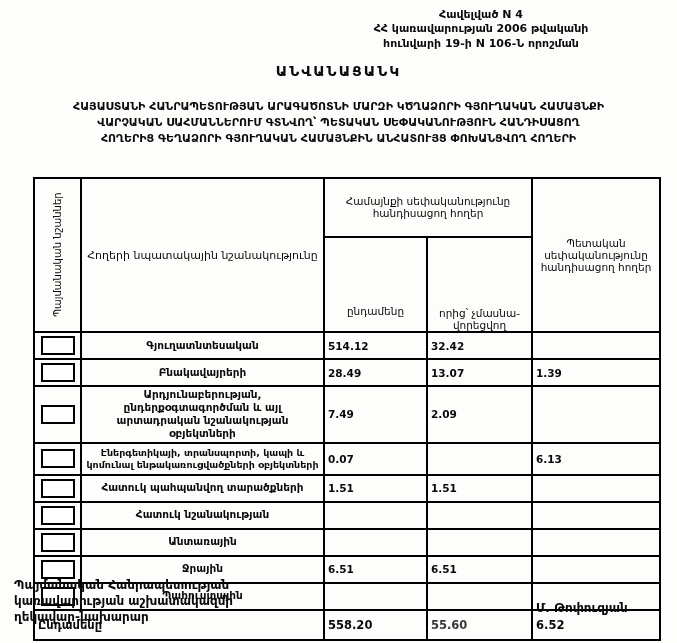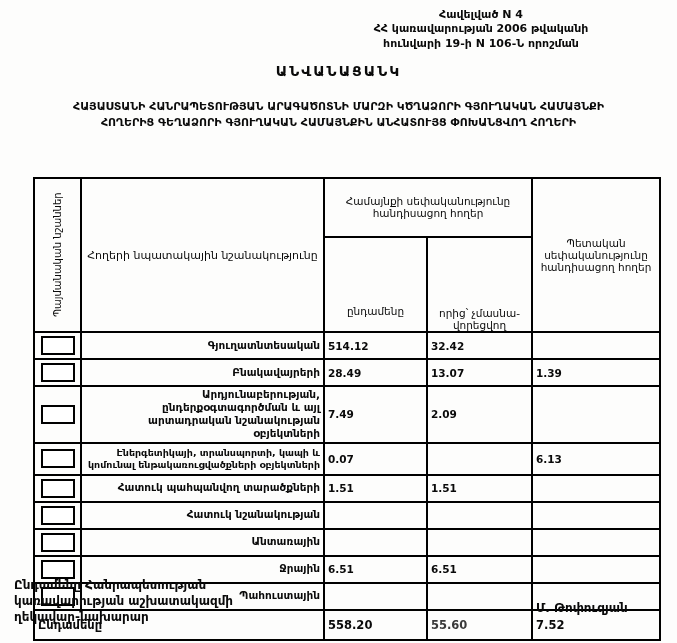--- a/index.html
+++ b/index.html
@@ -29,21 +29,21 @@
   }
   table.main th, table.main td{
     border:2px solid #000;
     padding:1px 3px;
     font-size:10.5px;
     overflow:hidden;
   }
   th.group-head{font-size:11px;padding:3px 4px;}
   th{font-weight:normal;}
   td.num{text-align:left;font-size:11.5px;}
-  td.purpose{text-align:right;font-size:10.5px;line-height:1.25;padding-left:6px;margin-left:27px;}
+  td.purpose{text-align:center;font-size:10.5px;line-height:1.25;padding-left:6px;margin-left:27px;}
   .vert-head{
     writing-mode:vertical-rl;transform:rotate(180deg);
     margin:0 auto;font-size:10px;line-height:1.2;
     height:150px;display:block;
   }
   .sign-cell{text-align:center;vertical-align:middle;}
   .sign-box{
     width:30px;height:15px;border:2px solid #000;margin:2px auto;
     background:#fff;
   }
@@ -65,20 +65,21 @@
 <div class="doc-ref">
   <div>Հավելված N 4</div>
   <div>ՀՀ կառավարության 2006 թվականի</div>
   <div>հունվարի 19-ի N 106-Ն որոշման</div>
 </div>
 
 <div class="doc-title">ԱՆՎԱՆԱՑԱՆԿ</div>
 
 <div class="doc-subtitle">
   <div>ՀԱՅԱՍՏԱՆԻ ՀԱՆՐԱՊԵՏՈՒԹՅԱՆ ԱՐԱԳԱԾՈՏՆԻ ՄԱՐԶԻ ԿԾՂԱՁՈՐԻ ԳՅՈՒՂԱԿԱՆ ՀԱՄԱՅՆՔԻ</div>
+  <div>ՎԱՐՉԱԿԱՆ ՍԱՀՄԱՆՆԵՐՈՒՄ ԳՏՆՎՈՂ՝ ՊԵՏԱԿԱՆ ՍԵՓԱԿԱՆՈՒԹՅՈՒՆ ՀԱՆԴԻՍԱՑՈՂ</div>
   <div>ՀՈՂԵՐԻՑ ԳԵՂԱՁՈՐԻ ԳՅՈՒՂԱԿԱՆ ՀԱՄԱՅՆՔԻՆ ԱՆՀԱՏՈՒՅՑ ՓՈԽԱՆՑՎՈՂ ՀՈՂԵՐԻ</div>
 </div>
 
 <table class="main">
   <colgroup>
     <col style="width:47px">
       <col style="width:243px">
       <col style="width:103px">
       <col style="width:105px">
       <col style="width:128px">
@@ -176,24 +177,24 @@
         </td>
       <td class="purpose">Պահուստային</td>
       <td class="num"></td>
       <td class="num"></td>
       <td class="num"></td>
     </tr>
     <tr class="total-row" style="height:30px">
       <td colspan="2" class="total-label">Ընդամենը</td>
       <td class="num">558.20</td>
       <td class="num" style="color:#3a3a3a">55.60</td>
-      <td class="num">7.52</td>
+      <td class="num">6.52</td>
     </tr>
   </tbody>
 </table>
 
 <div class="footer-left">
-  <div>Ընդամենը Հանրապետության</div>
+  <div>Պայմանական Հանրապետության</div>
   <div>կառավարության աշխատակազմի</div>
   <div>ղեկավար-նախարար</div>
 </div>
 
 <div class="signature">Մ. Թոփուզյան</div>
 
 </body></html>

